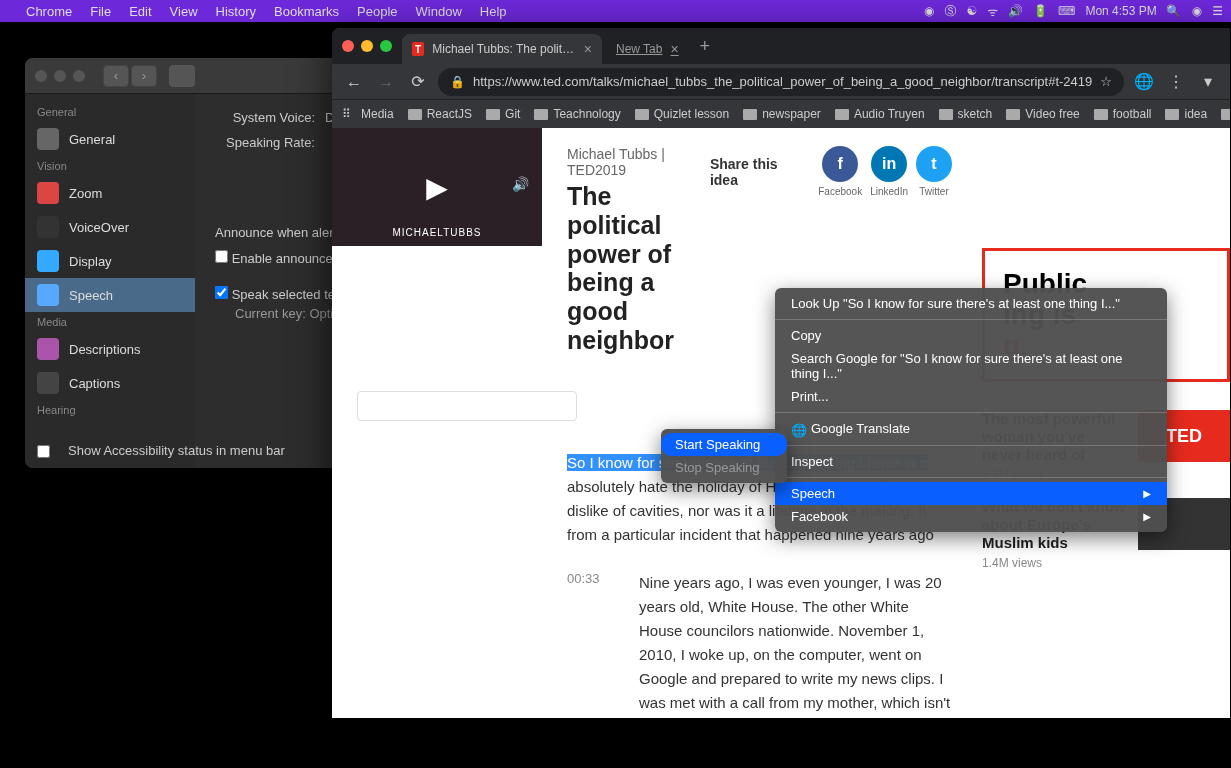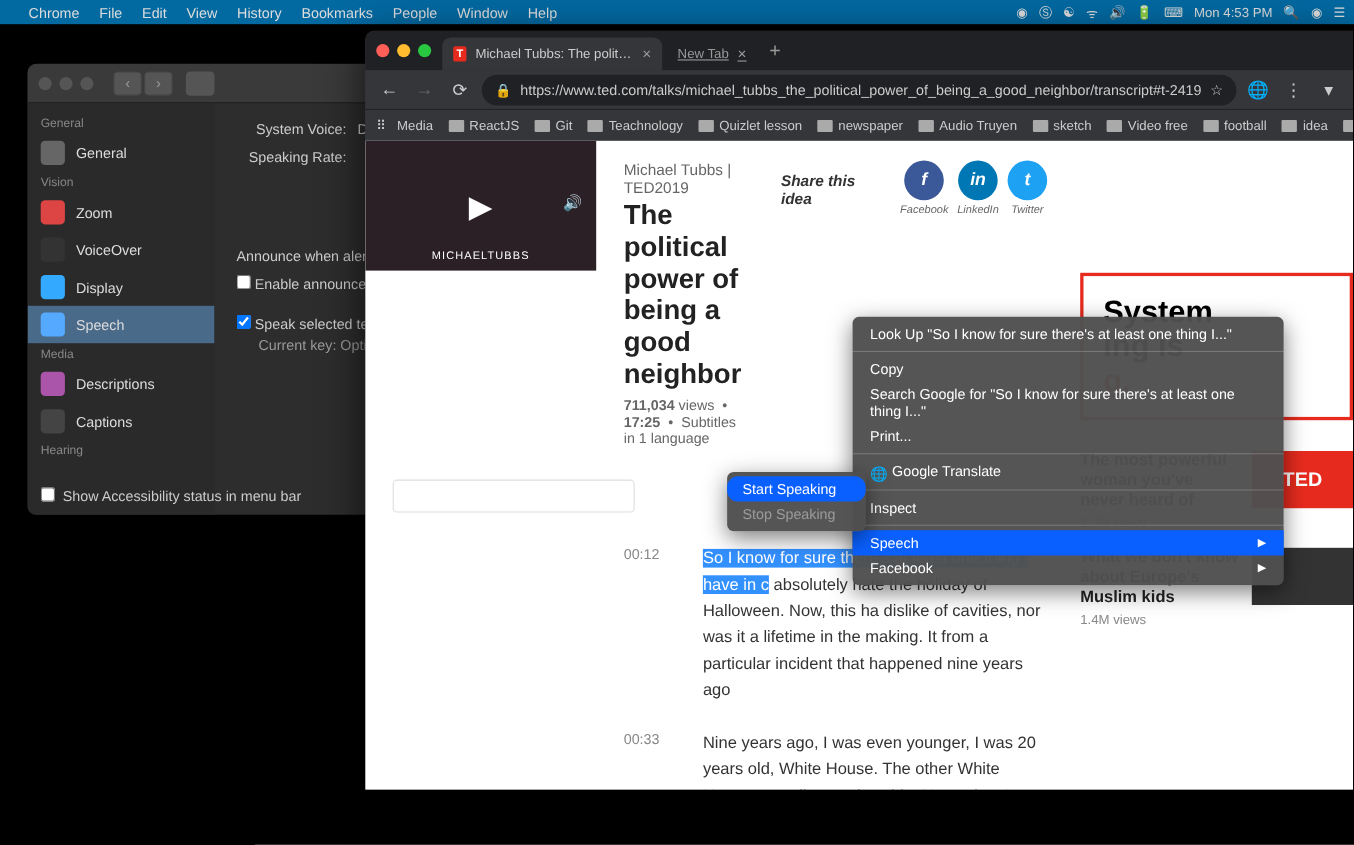--- a/index.html
+++ b/index.html
@@ -1,19 +1,19 @@
 <!DOCTYPE html>
 <html><head>
 <meta charset="utf-8">
 <style>
 * { margin: 0; padding: 0; box-sizing: border-box; font-family: -apple-system, BlinkMacSystemFont, "Helvetica Neue", Arial, sans-serif; }
 body { width: 1231px; height: 768px; background: #000; overflow: hidden; position: relative; }
 
 
-.menubar { height: 22px; background: #0369a1; display: flex; align-items: center; padding: 0 8px; color: #ddd; font-size: 13px; justify-content: space-between; }
+.menubar { height: 22px; background: #6d28d9; display: flex; align-items: center; padding: 0 8px; color: #ddd; font-size: 13px; justify-content: space-between; }
 .menubar-left { display: flex; gap: 18px; align-items: center; }
 .menubar-left span:first-child { font-weight: 600; }
 .menubar-right { display: flex; gap: 10px; align-items: center; font-size: 12px; }
 .apple-logo { font-size: 14px; }
 
 
 .sysprefs { position: absolute; top: 58px; left: 25px; width: 640px; height: 410px; background: #2d2d2d; border-radius: 8px; overflow: hidden; box-shadow: 0 8px 30px rgba(0,0,0,.5); }
 .sp-toolbar { height: 36px; background: #3a3a3a; display: flex; align-items: center; padding: 0 10px; gap: 8px; border-bottom: 1px solid #1a1a1a; }
 .sp-traffic { display: flex; gap: 7px; }
 .sp-traffic span { width: 12px; height: 12px; border-radius: 50%; background: #555; }
@@ -64,21 +64,21 @@
 .video-thumb { position: absolute; top: 0; left: 0; width: 210px; height: 118px; background: #2a2025; display: flex; flex-direction: column; align-items: center; justify-content: center; color: #fff; }
 .video-thumb .play { font-size: 28px; }
 .video-thumb .vol { position: absolute; right: 12px; top: 48px; font-size: 14px; }
 .video-name { position: absolute; bottom: 8px; font-size: 10px; letter-spacing: 1px; }
 .main-col { flex: 1; padding: 18px 30px 0 235px; }
 .header-row { display: flex; justify-content: space-between; align-items: flex-start; }
 .title-block { flex: 1; }
 .speaker-event { color: #666; font-size: 14px; margin-bottom: 4px; }
 .talk-title { font-size: 25px; font-weight: 800; color: #222; line-height: 1.15; margin-bottom: 6px; }
 .meta { color: #666; font-size: 13px; }
-.share-block { display: flex; align-items: center; gap: 28px; margin-left: 36px; font-style: italic; }
+.share-block { display: flex; align-items: center; gap: 28px; margin-left: 36px; }
 .share-text { color: #333; font-size: 14px; font-weight: 600; }
 .social { display: flex; gap: 8px; }
 .social-btn { display: flex; flex-direction: column; align-items: center; gap: 4px; font-size: 10px; color: #666; }
 .social-circle { width: 36px; height: 36px; border-radius: 50%; display: flex; align-items: center; justify-content: center; color: #fff; font-size: 16px; font-weight: bold; }
 .fb { background: #3b5998; } .li { background: #0077b5; } .tw { background: #1da1f2; }
 .transcript { margin-top: 40px; position: relative; }
 .ts-block { display: flex; gap: 30px; margin-bottom: 24px; }
 .ts-time { color: #888; font-size: 13px; width: 42px; flex-shrink: 0; }
 .ts-text { color: #333; font-size: 15px; line-height: 1.6; }
 .highlighted { background: #3390ff; color: #fff; }
@@ -98,21 +98,21 @@
 .ctx-item.hover { background: #0a60ff; }
 .ctx-sep { height: 1px; background: rgba(255,255,255,.2); margin: 4px 0; }
 .ctx-arrow { font-size: 10px; }
 .ctx-icon { width: 14px; height: 14px; margin-right: 6px; display: inline-block; vertical-align: middle; }
 .submenu { position: absolute; top: 429px; left: 661px; width: 126px; background: rgba(80,80,80,.97); border-radius: 6px; padding: 4px 0; box-shadow: 0 6px 20px rgba(0,0,0,.5); z-index: 101; color: #fff; font-size: 13px; }
 .sub-item { padding: 4px 14px; border-radius: 10px; }
 .sub-item.hover { background: #0a60ff; }
 .sub-item.disabled { color: rgba(255,255,255,.4); }
 
 
-.sp-footer { position: absolute; bottom: 10px; left: 12px; color: #ccc; font-size: 13px; display: flex; align-items: flex-start; gap: 7px; }
+.sp-footer { position: absolute; bottom: 10px; left: 12px; color: #ccc; font-size: 13px; display: flex; align-items: flex-end; gap: 18px; }
 </style>
 </head>
 <body>
 
 <div class="menubar">
   <div class="menubar-left">
     <span class="apple-logo"></span>
     <span>Chrome</span>
     <span>File</span>
     <span>Edit</span>
@@ -297,23 +297,20 @@
     <div class="video-thumb">
       <span class="play">▶</span>
       <span class="vol">🔊</span>
       <span class="video-name">MICHAELTUBBS</span>
     </div>
     <div class="main-col">
       <div class="header-row">
         <div class="title-block">
           <div class="speaker-event">Michael Tubbs | TED2019</div>
           <div class="talk-title">The political power of being a good neighbor</div>
-          <div class="meta">
-            <b>711,034</b> <span>views</span> &nbsp;•&nbsp; <b>17:25</b> &nbsp;•&nbsp; <span>Subtitles in 1 language</span>
-          </div>
         </div>
         <div class="share-block">
           <span class="share-text">Share this idea</span>
           <div class="social">
             <div class="social-btn">
                 <div class="social-circle fb">f</div>
                 <span>Facebook</span>
               </div>
             <div class="social-btn">
                 <div class="social-circle li">in</div>
@@ -323,34 +320,33 @@
                 <div class="social-circle tw">t</div>
                 <span>Twitter</span>
               </div>
           </div>
         </div>
       </div>
 
       <div class="transcript">
         <div style="border:1px solid #ddd;height:30px;width:220px;margin:-10px 0 30px -210px;border-radius:4px"></div>
         <div class="ts-block">
-          <div class="ts-time">00:12</div>
           <div class="ts-text"><span class="highlighted">So I know for sure there's at least one thing I have in c</span> <span>absolutely hate the holiday of Halloween. Now, this ha dislike of cavities, nor was it a lifetime in the making. It from a particular incident that happened nine years ago</span></div>
         </div>
         <div class="ts-block">
           <div class="ts-time">00:33</div>
           <div class="ts-text">Nine years ago, I was even younger, I was 20 years old, White House. The other White House councilors nationwide. November 1, 2010, I woke up, on the computer, went on Google and prepared to write my news clips. I was met with a call from my mother, which isn't that out the norm, my mom likes to text, call, email, Facebook, Instagram, all that. So I answered the phone expecting to hear maybe some church gossip, or maybe something from WorldStarHipHop she had discovered. But when I answered the phone, I was met with a tone that was unlike anything I had ever heard from my mother. My mother's loud. But she spoke in a hush, still, muffled tone that conveyed a sense of sadness. And as she whispered, she said, "Michael, your cousin Donnell was murdered last night, on Halloween, at a house party in Stockton."</div>
         </div>
 
       </div>
     </div>
 
     <div class="right-col">
       <div class="ad-box">
-        <div class="ad-text">System</div>
+        <div class="ad-text">Public</div>
         <div class="ad-text"><span>ing is</span></div>
         <div class="ad-text ad-red">g.</div>
       </div>
       <div class="rec">
         <div>
             <div class="rec-t">The most powerful woman you've never heard of</div>
             <div class="rec-v">1.3M views</div>
           </div>
         <div class="rec-img ted">TED</div>
       </div>

